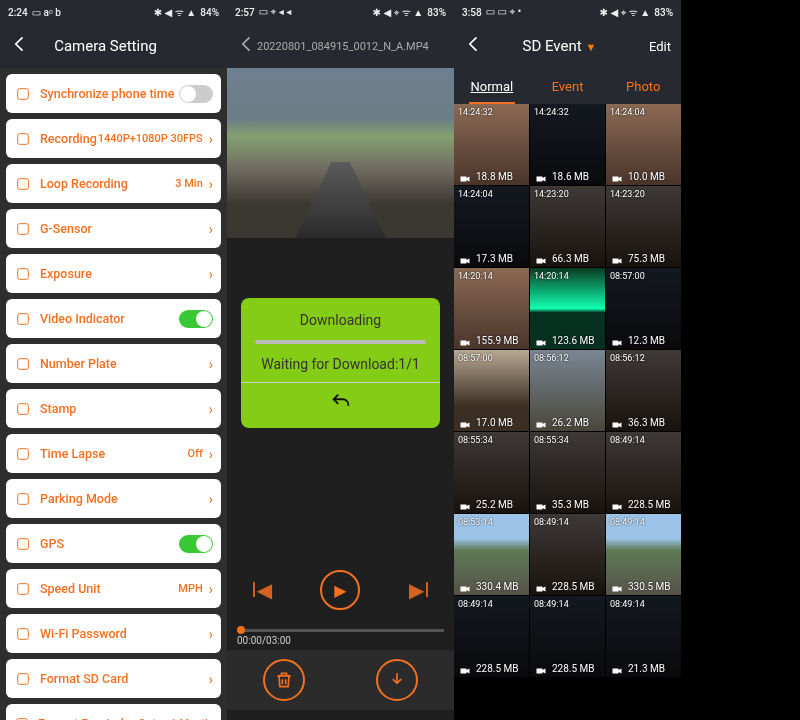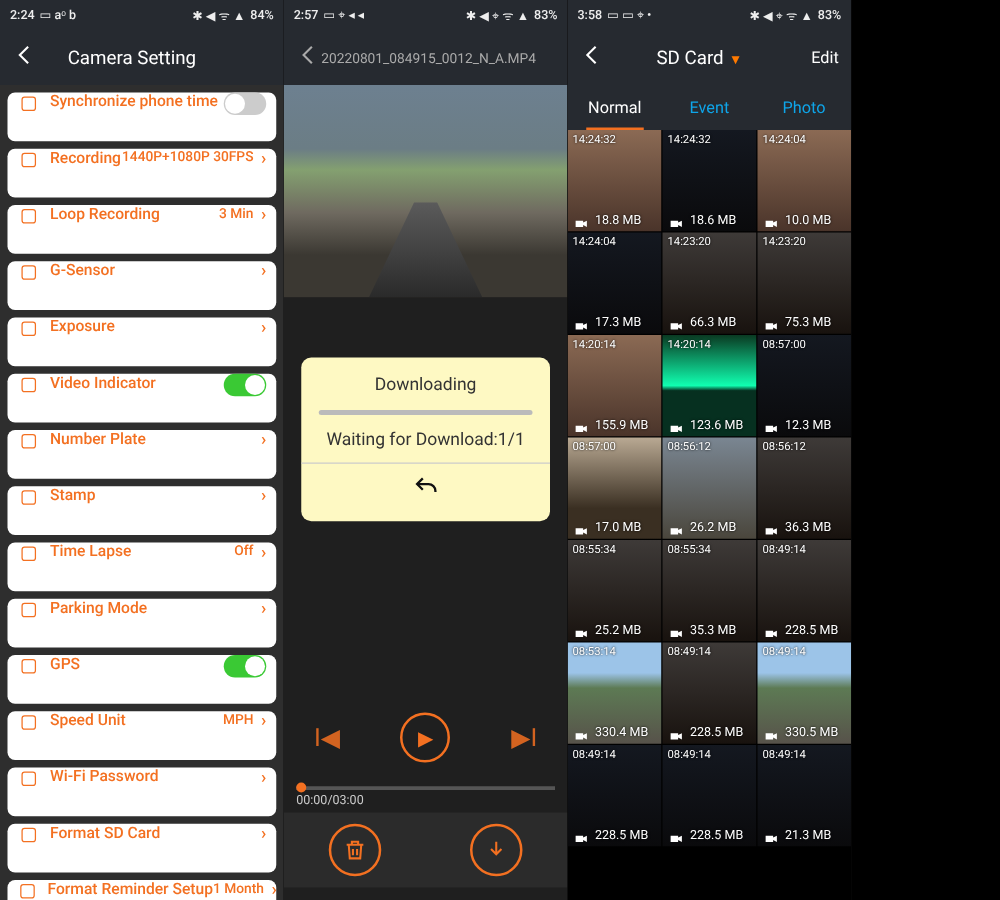--- a/index.html
+++ b/index.html
@@ -52,21 +52,21 @@
     background: #2e2e2e;
     padding: 6px;
     overflow-y: hidden;
   }
   .setting-row {
     background: #fff;
     border-radius: 6px;
     height: 39px;
     margin-bottom: 6px;
     display: flex;
-    align-items: flex-start;
+    align-items: center;
     padding: 0 8px;
     color: #f37021;
     font-size: 12.5px;
     font-weight: 500;
   }
   .setting-row .icon { width: 18px; height: 18px; margin-right: 8px; display:flex; align-items:center; justify-content:center; }
   .setting-row .icon svg { width: 16px; height: 16px; stroke:#f37021; fill:none; stroke-width:1.5; }
   .setting-row .label { flex: 1; white-space: nowrap; }
   .setting-row .value { color:#f37021; font-size: 11px; margin-right: 6px; white-space:nowrap; }
   .setting-row .chev { color:#f37021; font-size: 14px; }
@@ -88,22 +88,22 @@
     background: linear-gradient(180deg,#6d8090 0%,#6b7d85 30%,#84a070 40%,#6f6a60 60%,#3b3832 80%);
     position: relative;
   }
   .video-area::after {
     content:""; position:absolute; left:30%; right:30%; bottom:0; top:55%;
     background: linear-gradient(#5b5b5b,#2a2a2a);
     clip-path: polygon(40% 0,60% 0,100% 100%,0 100%);
   }
   .below-video { flex:1; background:#1f1f1f; position:relative; }
   .dialog {
-    position:absolute; left:14px; right:14px; top:48px;
-    background:#fef9c3; border-radius:8px; padding:14px 14px 10px; color:#333;
+    position:absolute; left:14px; right:14px; top:60px;
+    background:#84cc16; border-radius:8px; padding:14px 14px 10px; color:#333;
     text-align:center; font-size:14px;
   }
   .dialog .progress { height:4px; background:#bbb; margin:12px 0; border-radius:2px; }
   .dialog hr { border:none; border-top:1px solid #ccc; margin:10px -14px 8px; }
   .dialog .undo { font-size:22px; font-weight:bold; color:#222; }
   .controls {
     position:absolute; left:0; right:0; bottom:110px;
     display:flex; justify-content:space-around; align-items:center; color:#f37021;
   }
   .controls .playbtn {
@@ -122,22 +122,22 @@
   }
   .round-btn {
     width:42px; height:42px; border:2px solid #f37021; border-radius:50%;
     display:flex; align-items:center; justify-content:center; color:#f37021; font-size:18px;
   }
 
   
   .tabs {
     display:flex; background:#262a30; height:36px;
   }
-  .tabs .tab { flex:1; color:#0ea5e9; font-size:13px; display:flex; align-items:center; justify-content:center; position:relative; }
-  .tabs .tab.active { color:#fff; }
+  .tabs .tab { flex:1; color:#f97316; font-size:13px; display:flex; align-items:center; justify-content:center; position:relative; }
+  .tabs .tab.active { color:#fff;text-decoration:underline; }
   .tabs .tab.active::after { content:""; position:absolute; left:20%; right:20%; bottom:0; height:2px; background:#f37021; }
   .grid {
     flex:1; display:grid; grid-template-columns:repeat(3,1fr); gap:1px; background:#000; overflow:hidden;
     grid-auto-rows: 81px;
   }
   .thumb {
     position:relative; background:#333; overflow:hidden;
   }
   .thumb .ts { position:absolute; top:3px; left:4px; font-size:9px; color:#fff; text-shadow:0 0 2px #000; }
   .thumb .size { position:absolute; bottom:3px; left:22px; font-size:10px; color:#fff; text-shadow:0 0 2px #000; }
@@ -394,21 +394,21 @@
       <span>83%</span>
     </div>
   </div>
   <div class="header">
     <span class="back">
       <svg viewBox="0 0 24 24" stroke="#fff" fill="none" stroke-width="2" width="20" height="20">
           <path d="M15 4l-8 8 8 8"></path>
         </svg>
     </span>
     <span class="title">
-      <span>SD Card</span><span class="tri">▼</span>
+      <span>SD Event</span><span class="tri">▼</span>
     </span>
     <span class="action">Edit</span>
   </div>
   <div class="tabs">
     <div class="tab active">Normal</div>
     <div class="tab">Event</div>
     <div class="tab">Photo</div>
   </div>
   <div class="grid" id="grid">
       <div class="thumb tone-face">

